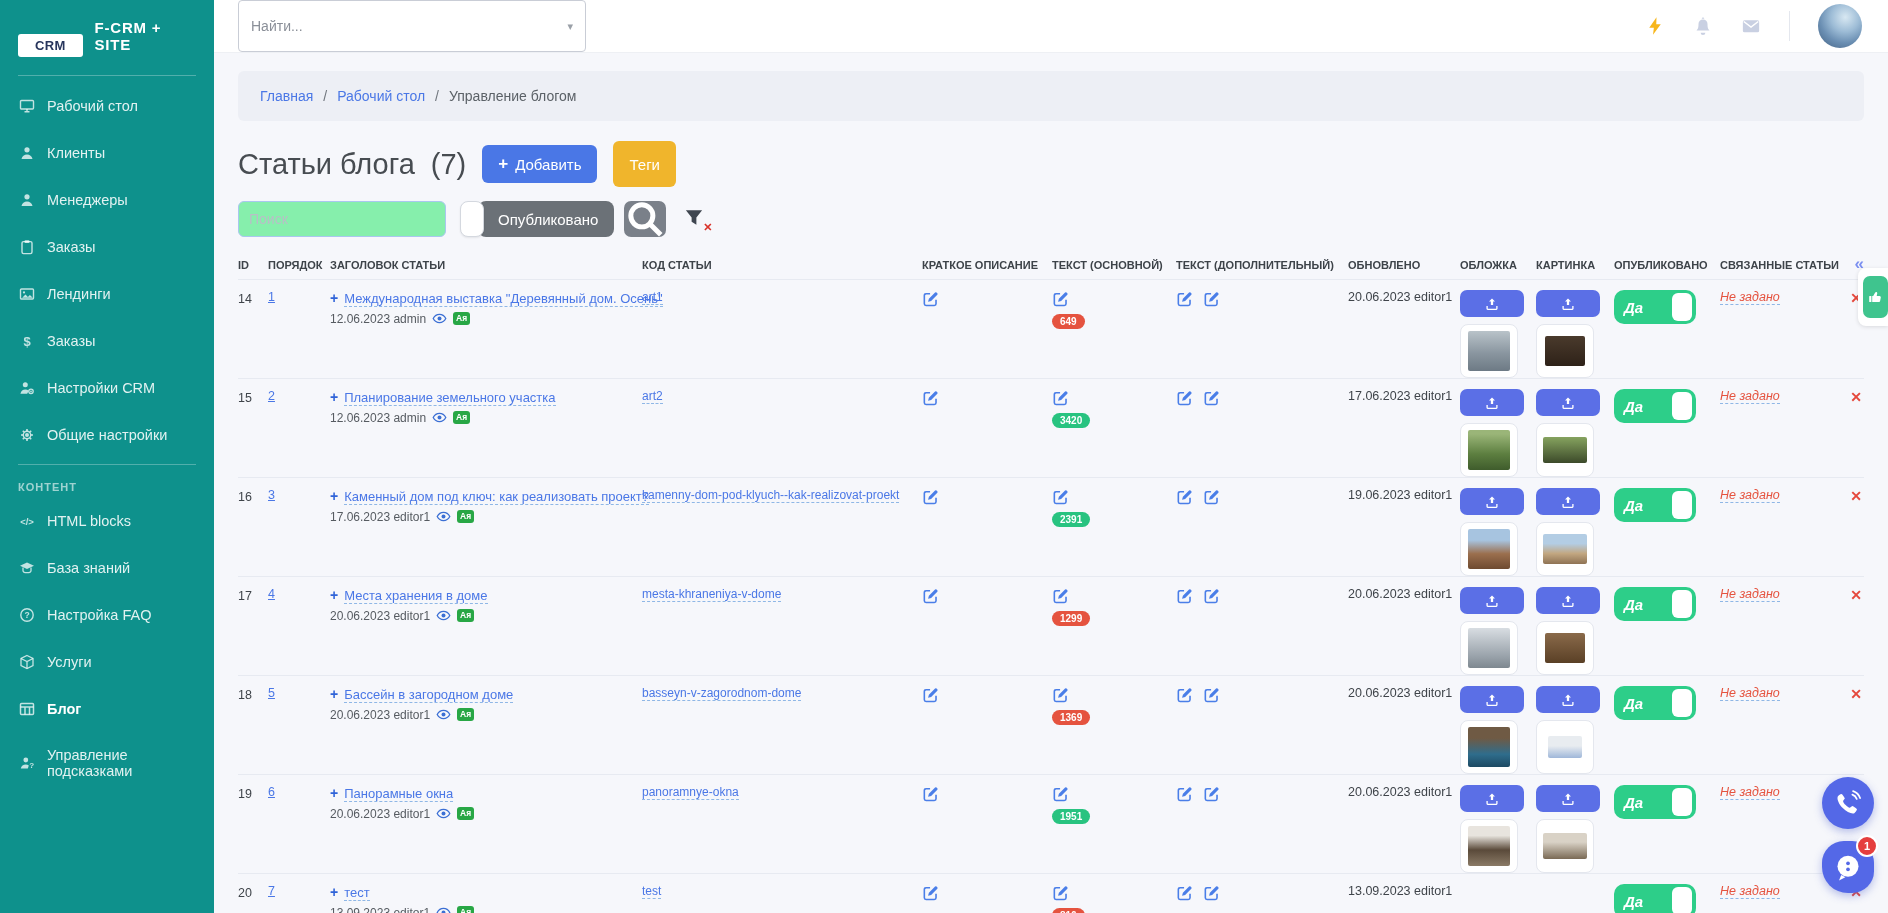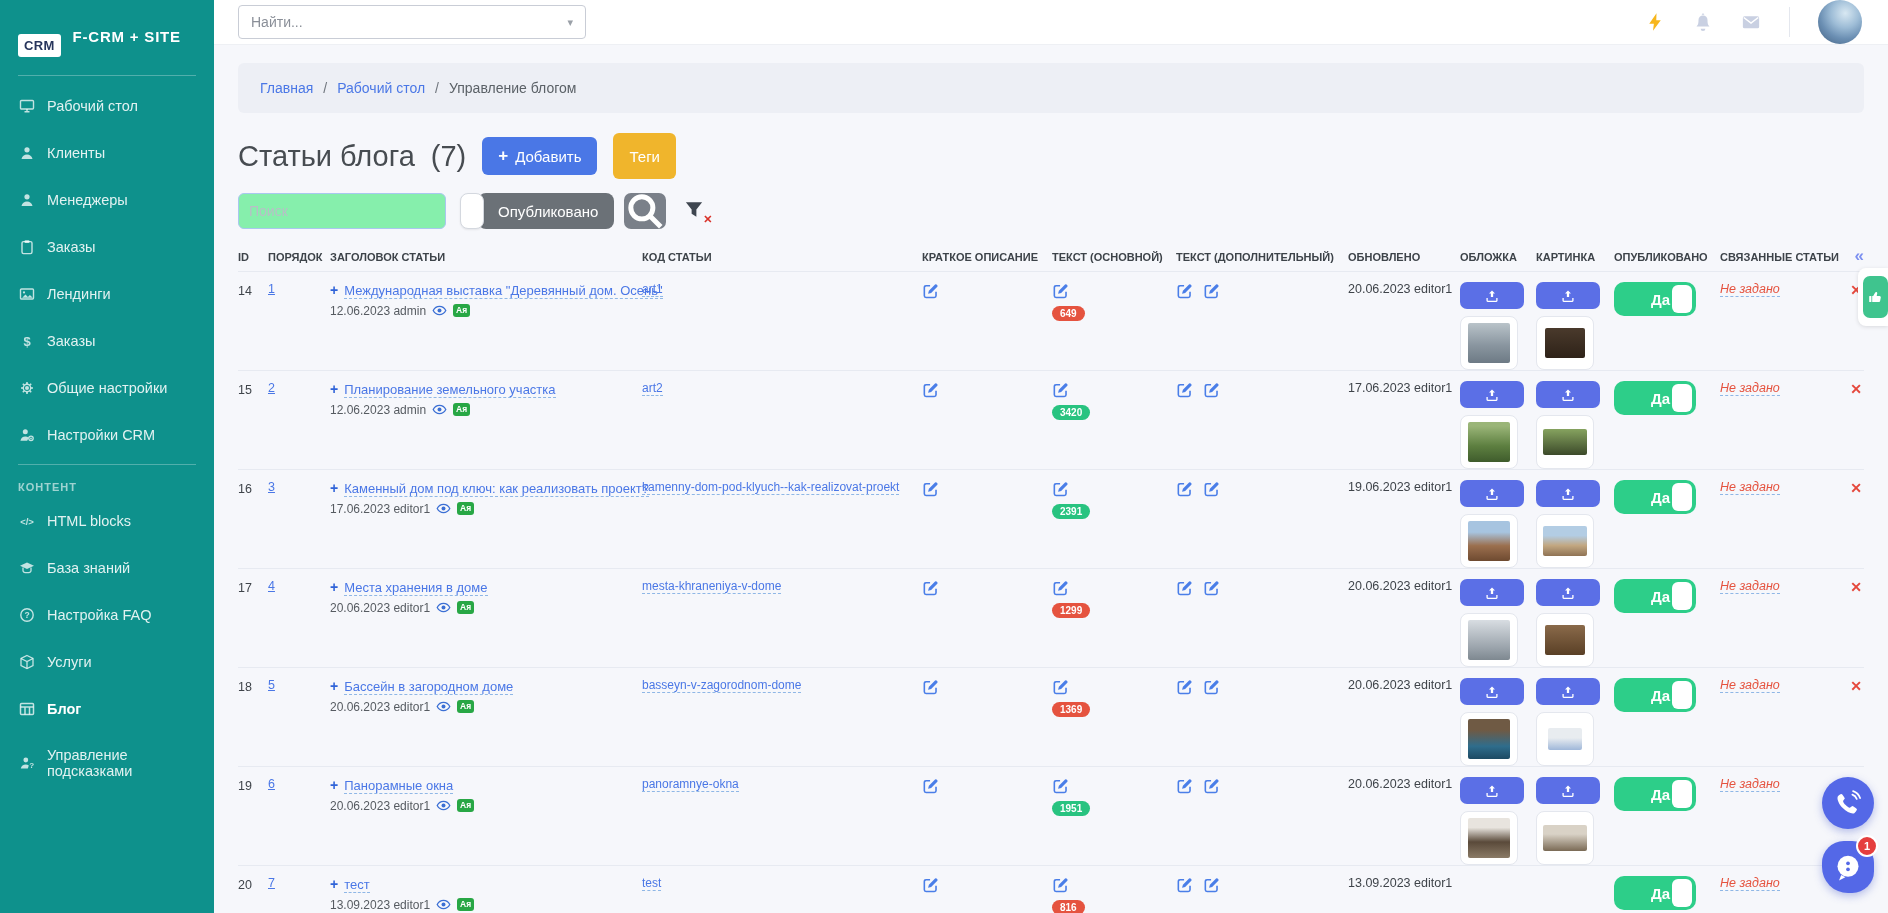--- a/index.html
+++ b/index.html
@@ -2,33 +2,33 @@
 <html lang="ru"><head>
 <meta charset="utf-8">
 <style>
   * { margin:0; padding:0; box-sizing:border-box; }
   html,body { width:1888px; height:913px; overflow:hidden; }
   body { font-family:"Liberation Sans", sans-serif; background:#f6f7fb; display:flex; position:relative; }
 
   
   .sidebar { width:214px; height:913px; background:#0e918c; flex:0 0 214px; color:#fff; overflow:hidden; }
   .logo-row { display:flex; align-items:center; gap:12px; padding:15px 18px 14px 18px; }
-  .logo-badge { background:#fff; color:#27355c; font-weight:bold; font-size:13px; padding:4px 6px; border-radius:3px; letter-spacing:.3px;margin-top:19px; }
+  .logo-badge { background:#fff; color:#27355c; font-weight:bold; font-size:13px; padding:4px 17px; border-radius:3px; letter-spacing:.3px;margin-top:19px; }
   .brand { font-weight:bold; font-size:15px; letter-spacing:.8px; color:#fff; }
   .side-divider { border-top:1px solid rgba(255,255,255,.28); margin:4px 18px 6px 18px; }
   .nav-item { display:flex; align-items:center; gap:12px; padding:15px 18px; color:rgba(255,255,255,.88); font-size:14.5px; text-decoration:none; cursor:pointer; }
   .nav-item.active { color:#fff; font-weight:bold; }
   .nav-icon { width:17px; height:17px; display:inline-flex; align-items:center; justify-content:center; color:rgba(255,255,255,.75); flex:0 0 17px; }
   .nav-icon svg { width:16px; height:16px; }
   .nav-section { border-top:1px solid rgba(255,255,255,.28); margin:6px 18px 0 18px; padding:16px 0 4px 0; font-size:11px; font-weight:bold; letter-spacing:1px; color:rgba(255,255,255,.6); }
 
   
   .main { flex:1; display:flex; flex-direction:column; min-width:0; }
   .topbar { height:58px; background:#fff; display:flex; align-items:center; padding:0 26px 0 24px; border-bottom:1px solid #eef0f4; }
-  .global-search { width:348px; height:34px; border:1px solid #c9cdd6; border-radius:4px; background:#fff; display:flex; align-items:center; justify-content:space-between; padding:0 12px; color:#8a8f98; font-size:14px; cursor:pointer; }
+  .global-search { width:348px; height:52px; border:1px solid #c9cdd6; border-radius:4px; background:#fff; display:flex; align-items:center; justify-content:space-between; padding:0 12px; color:#8a8f98; font-size:14px; cursor:pointer; }
   .gs-caret { color:#9aa0a8; font-size:11px; }
   .topbar-right { margin-left:auto; display:flex; align-items:center; gap:28px; }
   .tb-icon { width:20px; height:20px; display:inline-flex; cursor:pointer; }
   .tb-icon svg { width:20px; height:20px; }
   .tb-divider { width:1px; height:30px; background:#e4e7ee; }
   .avatar { width:44px; height:44px; border-radius:50%; cursor:pointer;
     background: radial-gradient(circle at 62% 30%, #d8e8f2 0%, #9dbcd6 35%, #6b8fb3 62%, #3f5d7e 100%); }
 
   .content { flex:1; padding:18px 24px 0 24px; background:#f6f7fb; position:relative; }
 
@@ -84,21 +84,21 @@
 
   .media { display:flex; flex-direction:column; gap:7px; align-items:flex-start; width:70px; }
   .nophoto { display:none; background:#dbeef5; color:#6b7884; font-size:11px; padding:5px 9px; border-radius:5px; white-space:nowrap; }
   .upload { width:64px; height:27px; background:#5b6fe6; border:none; border-radius:7px; display:inline-flex; align-items:center; justify-content:center; cursor:pointer; }
   .upload svg { width:14px; height:14px; }
   .thumbcard { width:58px; height:54px; background:#fff; border:1px solid #e4e7ee; border-radius:8px; display:flex; align-items:center; justify-content:center; cursor:pointer; }
   .thumb { width:42px; height:40px; border-radius:2px; background:#b9c3c9; }
   .media.nop .nophoto { display:inline-block;margin-top:44px; }
 
   .toggle { width:82px; height:34px; background:#2dce89; border-radius:10px; position:relative; display:flex; align-items:center; cursor:pointer; }
-  .toggle-label { color:#fff; font-size:15px; font-weight:bold; padding-left:37px; }
+  .toggle-label { color:#fff; font-size:15px; font-weight:bold; padding-left:10px;font-style:italic; }
   .knob { position:absolute; right:4px; top:3px; width:20px; height:28px; background:#fff; border-radius:6px; }
 
   .rel-link { color:#e5533f; font-style:italic; font-size:12.5px; text-decoration:none; border-bottom:1px dashed #8fb7e6; cursor:pointer; white-space:nowrap; }
   .delx { color:#e5483c; font-weight:bold; font-size:14px; cursor:pointer; }
   .del-cell { text-align:right; padding-right:2px; }
 
   
   .r0 .cover .thumb { background:linear-gradient(180deg,#b9c3c9,#8a96a0 55%,#6d7a85); }
   .r0 .pic   .thumb { background:linear-gradient(180deg,#4a3a2c,#2e2218); width:40px; height:30px; }
   .r1 .cover .thumb { background:linear-gradient(180deg,#9ab578 10%,#5d7f40 60%,#3f5c2c); }
@@ -181,40 +181,40 @@
       <a class="nav-item">
         <span class="nav-icon">
           <svg viewBox="0 0 16 16">
             <text x="8" y="13" font-size="13" text-anchor="middle" font-weight="bold" fill="currentColor">$</text>
           </svg>
         </span>
         <span class="nav-label">Заказы</span>
       </a>
       <a class="nav-item">
         <span class="nav-icon">
+          <svg viewBox="0 0 16 16" fill="currentColor">
+            <circle cx="6.3" cy="4.8" r="2.5"></circle>
+            <path d="M1.4 13.8c.5-2.8 2.5-4.3 4.9-4.3 1.3 0 2.5.4 3.4 1.2l-1.5 3.1z"></path>
+            <circle cx="12" cy="11.3" r="2.2" fill="none" stroke="currentColor" stroke-width="1.3"></circle>
+            <circle cx="12" cy="11.3" r=".9"></circle>
+          </svg>
+        </span>
+        <span class="nav-label">Настройки CRM</span>
+      </a>
+      <a class="nav-item">
+        <span class="nav-icon">
           <svg viewBox="0 0 16 16">
             <circle cx="8" cy="8" r="2" fill="currentColor"></circle>
             <circle cx="8" cy="8" r="3.7" fill="none" stroke="currentColor" stroke-width="1.4"></circle>
             <g stroke="currentColor" stroke-width="1.6">
               <path d="M8 2v2.1M8 11.9V14M2 8h2.1M11.9 8H14M3.8 3.8l1.5 1.5M10.7 10.7l1.5 1.5M12.2 3.8l-1.5 1.5M5.3 10.7l-1.5 1.5"></path>
             </g>
           </svg>
         </span>
         <span class="nav-label">Общие настройки</span>
-      </a>
-      <a class="nav-item">
-        <span class="nav-icon">
-          <svg viewBox="0 0 16 16" fill="currentColor">
-            <circle cx="6.3" cy="4.8" r="2.5"></circle>
-            <path d="M1.4 13.8c.5-2.8 2.5-4.3 4.9-4.3 1.3 0 2.5.4 3.4 1.2l-1.5 3.1z"></path>
-            <circle cx="12" cy="11.3" r="2.2" fill="none" stroke="currentColor" stroke-width="1.3"></circle>
-            <circle cx="12" cy="11.3" r=".9"></circle>
-          </svg>
-        </span>
-        <span class="nav-label">Настройки CRM</span>
       </a>
       <div class="nav-section">КОНТЕНТ</div>
       <a class="nav-item">
         <span class="nav-icon">
           <svg viewBox="0 0 16 16">
             <text x="8" y="11.6" font-size="9.5" text-anchor="middle" font-weight="bold" fill="currentColor">&lt;/&gt;</text>
           </svg>
         </span>
         <span class="nav-label">HTML blocks</span>
       </a>

